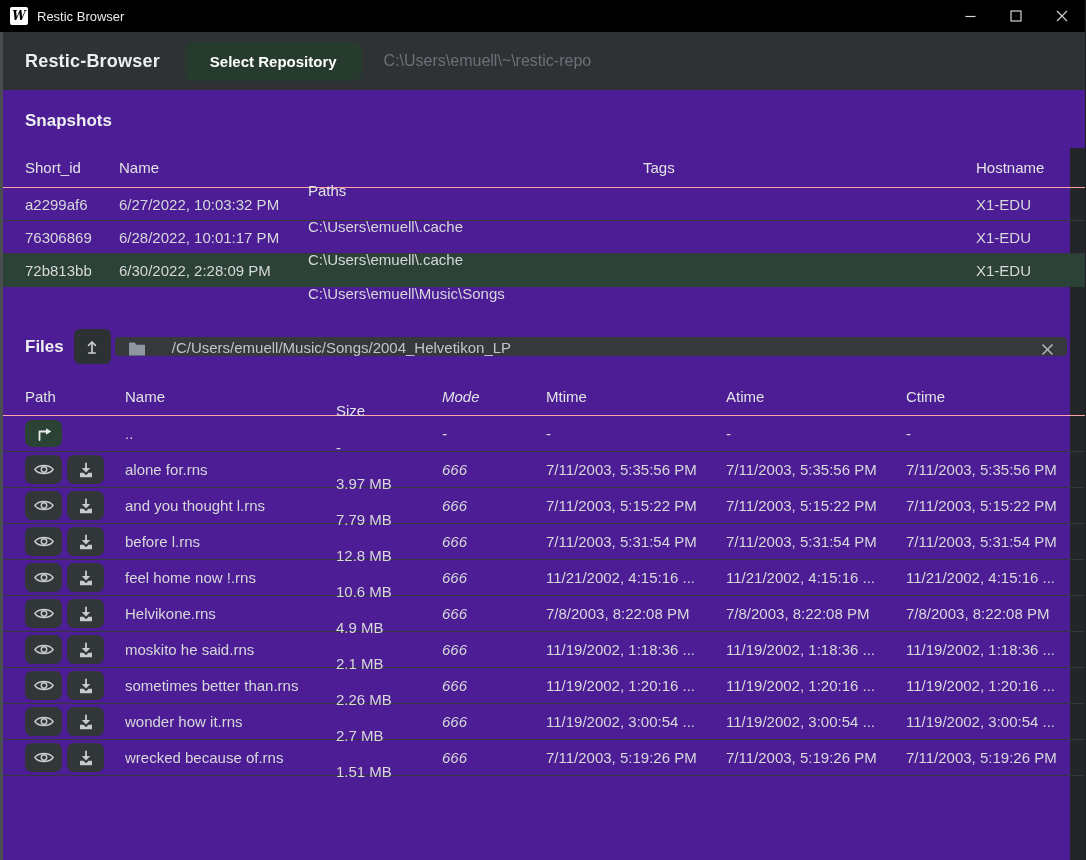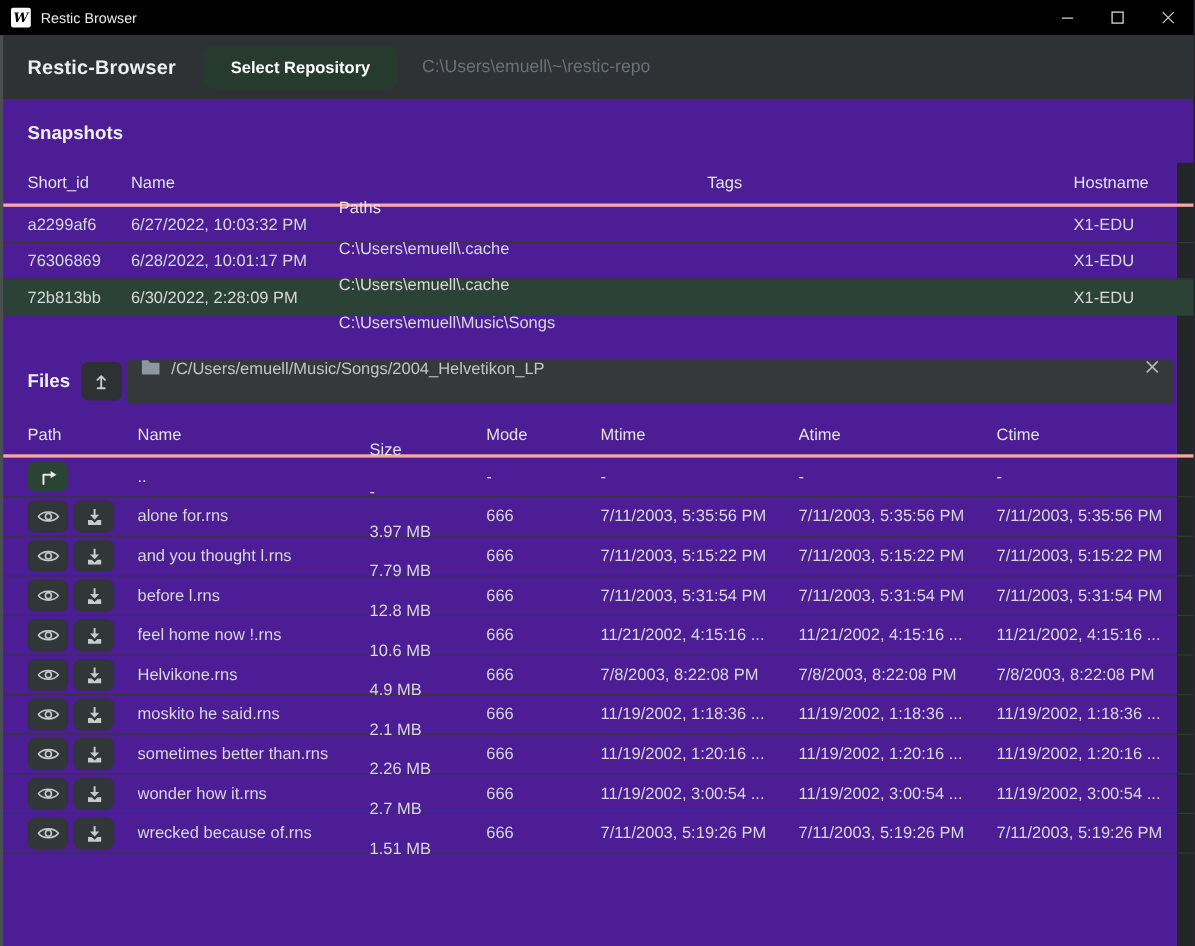--- a/index.html
+++ b/index.html
@@ -38,21 +38,21 @@
     border-radius: 8px; cursor: pointer;
   }
   .repo-path { margin-left: 22px; color: #6a7178; font-size: 16px; }
 
   .main { flex: 1; position: relative; }
   .content { position: relative; z-index: 1; }
 
   
   .t-header {
     display: flex; align-items: center; padding: 0 18px 0 22px;
-    color: #e1e3e5; font-size: 15px; border-bottom: 3px solid #fca5a5;
+    color: #e1e3e5; font-size: 15px; border-bottom: 1px solid #fca5a5;
   }
   .t-row { display: flex; align-items: center; padding: 0 18px 0 22px; color: #d6d8da; font-size: 15px; border-bottom: 1px solid #34383a; }
 
   
   .section-title { padding: 21px 22px 17px; font-size: 17px; font-weight: bold; color: #edeff0; }
   .s-header { height: 40px; }
   .s-row { height: 33px; }
   .s-row:last-child { border-bottom: none; }
   .s-row.selected { background: #2c4237; }
   .c-shortid { width: 94px; }
@@ -63,34 +63,34 @@
 
   
   .files-bar { height: 63px; display: flex; align-items: center; padding: 0 18px 0 22px; margin-top: 28px; }
   .files-title { font-size: 17px; font-weight: bold; color: #edeff0; }
   .up-btn {
     margin-left: 10px; width: 37px; height: 35px; background: #2c3134;
     border: none; border-radius: 6px; color: #c8cbcd; display: flex;
     align-items: center; justify-content: center; cursor: pointer; flex: 0 0 auto;
   }
   .path-bar {
-    flex: 1; margin-left: 4px; height: 40px; background: #35393c; border-radius: 4px;
-    display: flex; align-items: flex-start; padding: 0 13px; cursor: text;
+    flex: 1; margin-left: 4px; height: 19px; background: #35393c; border-radius: 4px;
+    display: flex; align-items: flex-end; padding: 0 13px; cursor: text; gap: 16px;
   }
   .folder-icon { color: #8d96a1; display: flex; flex: 0 0 auto; }
   .path-text { margin-left: 10px; color: #c2c5c8; font-size: 15px; white-space: nowrap; }
   .path-clear { margin-left: auto; background: none; border: none; color: #b4b8bb; font-size: 15px; cursor: pointer; display: flex; padding: 0; }
 
   
   .f-header { height: 38px; }
   .f-row { height: 36px; }
   .f-path  { width: 100px; display: flex; gap: 5px; align-items: center; }
   .f-name  { width: 211px; white-space: nowrap; overflow: hidden; }
   .f-size  { width: 106px; margin-top: 28px; }
-  .f-mode  { width: 104px; }
+  .f-mode  { width: 104px; font-style: italic; }
   .f-mtime { width: 180px; white-space: nowrap; overflow: hidden; }
   .f-atime { width: 180px; white-space: nowrap; overflow: hidden; }
   .f-ctime { flex: 1; white-space: nowrap; overflow: hidden; }
 
   .icon-btn {
     width: 37px; height: 29px; background: #313639; border: none; border-radius: 7px;
     color: #c8cbcd; display: inline-flex; align-items: center; justify-content: center;
     cursor: pointer; flex: 0 0 auto;
   }
   .parent-btn {

